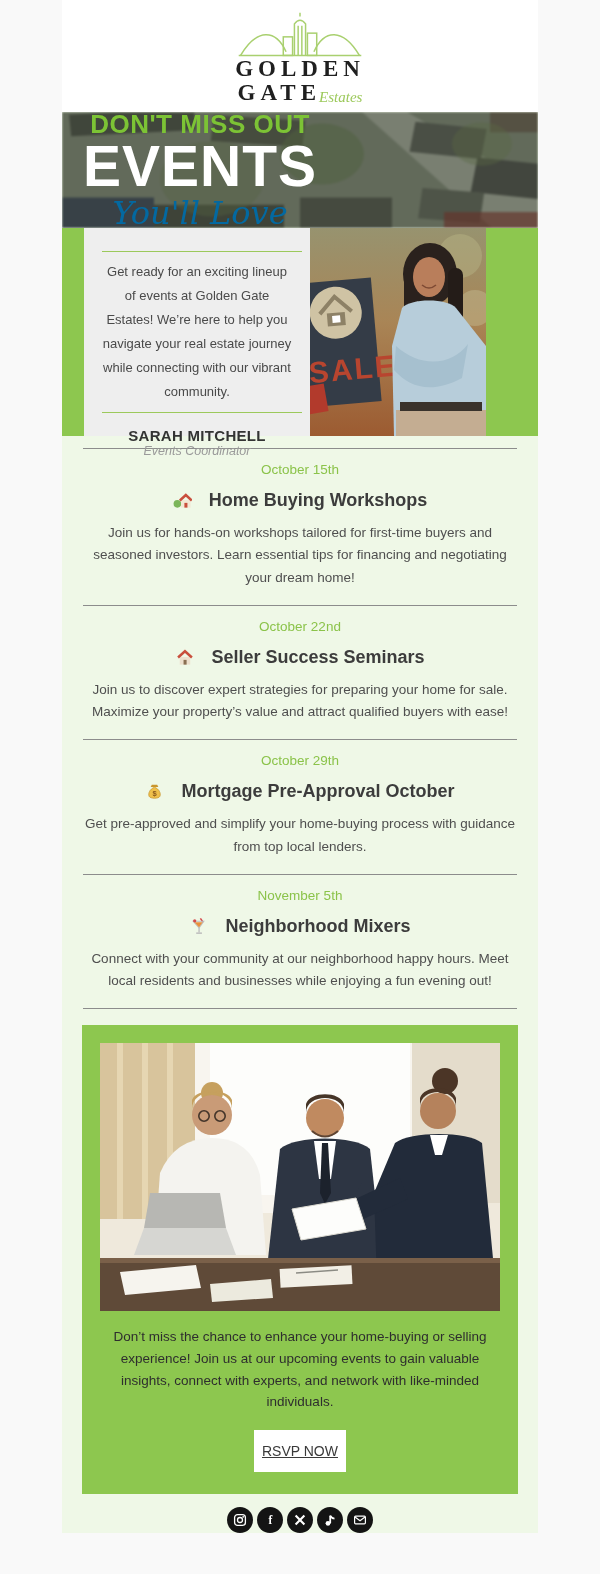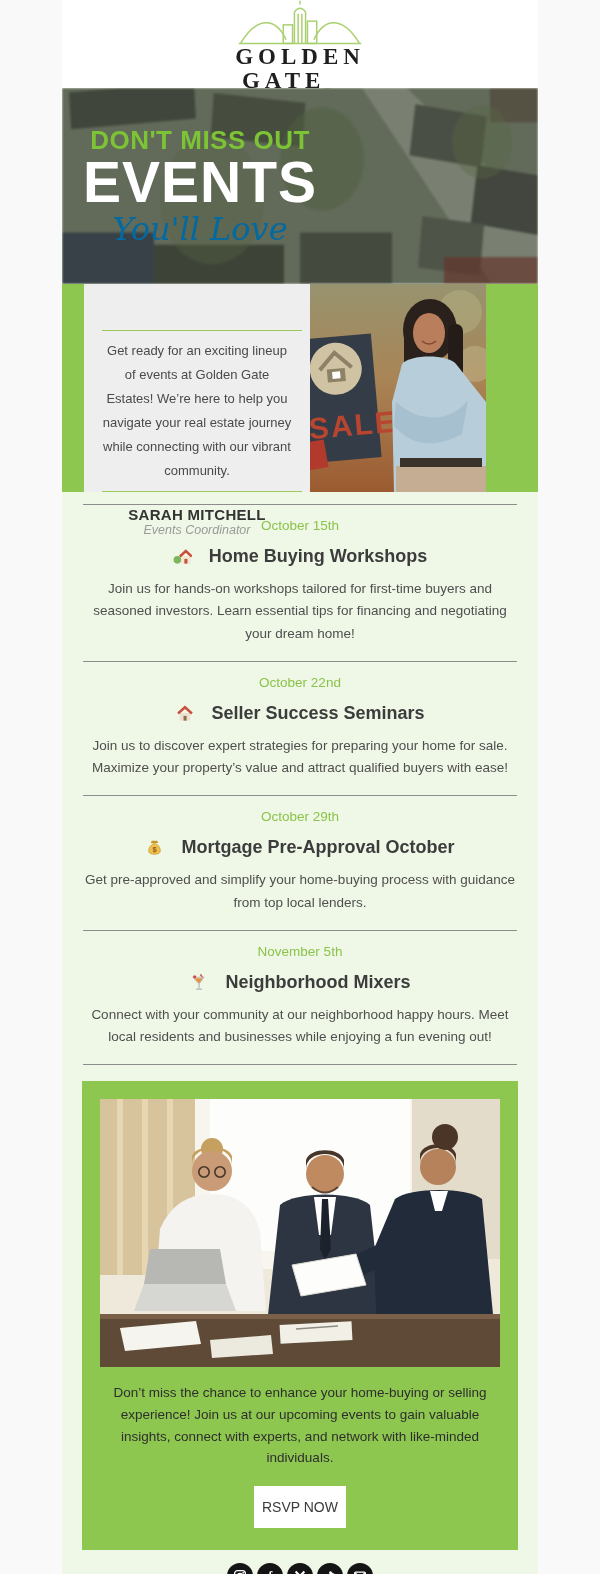--- a/index.html
+++ b/index.html
@@ -1,43 +1,43 @@
 <!DOCTYPE html>
 <html><head>
 <meta charset="utf-8">
 <style>
   * { margin:0; padding:0; box-sizing:border-box; }
   body { background:#f9f9f9; font-family:"Liberation Sans", sans-serif; }
   .email { width:476px; margin:0 auto; background:#eff8e7; }
 
   
-  .header { height:88px; background:#ffffff; display:flex; align-items:center; justify-content:center; }
+  .header { height:112px; background:#ffffff; display:flex; align-items:center; justify-content:center; }
   .logo { text-align:center; }
   .logo svg { display:block; margin:0 auto; }
   .logo-word1 { font-family:"Liberation Serif", serif; font-weight:700; color:#1f1f1f;
                 font-size:23px; letter-spacing:5px; line-height:1; margin-top:-4px; }
   .logo-line2 { display:flex; justify-content:center; align-items:baseline; line-height:1; margin-top:1px; }
   .logo-word2 { font-family:"Liberation Serif", serif; font-weight:700; color:#1f1f1f;
                 font-size:23px; letter-spacing:5px; }
   .logo-script { font-family:"Liberation Serif", serif; font-style:italic; color:#9cc95b;
-                 font-size:12px; margin-left:-2px; position:relative; top:8px; }
-
-  
-  .hero { position:relative; height:196px; overflow:hidden;text-decoration:underline; }
+                 font-size:15px; margin-left:-2px; position:relative; top:2px; }
+
+  
+  .hero { position:relative; height:116px; overflow:hidden;text-decoration:underline; }
   .hero-bg { position:absolute; inset:0; width:100%; height:100%; filter:blur(1.2px); }
   .hero-text { position:absolute; left:0; top:0; width:58%; height:100%;
                display:flex; flex-direction:column; align-items:center; justify-content:center; }
   .hero-kicker { color:#7cc335; font-size:26px; font-weight:800; letter-spacing:.5px; line-height:1; }
   .hero-title  { color:#ffffff; font-size:57px; font-weight:800; letter-spacing:1px; line-height:1.02; }
   .hero-script { color:#0369a1; font-family:"DejaVu Serif", serif; font-style:italic;
                  font-size:32px; line-height:1; margin-top:2px; }
 
   
   .intro { height:208px; background:#8dc74f; display:flex; padding-left:22px; }
-  .intro-card { width:226px; background:#eeeeee; padding:38px 18px 0; text-align:center; }
+  .intro-card { width:226px; background:#eeeeee; padding:15px 18px 0; text-align:center; }
   .intro-line { border:none; border-top:1px solid #9cc95b; width:200px; margin:8px auto; }
   .intro-msg { font-size:13px; color:#4a4a4a; line-height:1.85; margin:8px 0; }
   .intro-name { font-size:15px; font-weight:700; color:#333; margin-top:14px; letter-spacing:.3px; }
   .intro-role { font-size:12.5px; font-style:italic; color:#9a9a9a; margin-top:0; }
   .intro-photo { width:176px; height:208px; flex:none; }
   .intro-photo svg { display:block; width:176px; height:208px; }
 
   
   .events { padding-top:12px; }
   .divider { border-top:1px solid #8c8c8c; margin:0 21px; }
@@ -47,21 +47,21 @@
                  display:flex; align-items:center; justify-content:center; gap:17px; }
   .ev-icon svg { display:block; }
   .event-desc { color:#4f4f4f; font-size:13.5px; line-height:1.65; margin:11px auto 0; max-width:440px; }
 
   
   .cta { background:#8dc74f; margin:16px 20px 0; padding:18px 18px 22px; }
   .cta-photo svg { display:block; width:400px; height:268px; margin:0 auto; }
   .cta-msg { color:#2e2e2e; font-size:13.5px; line-height:1.6; text-align:center; margin:15px 2px 17px; }
   .cta-btn { display:block; margin:0 auto; width:92px; height:42px; background:#ffffff;
              border:none; color:#3a3a3a; font-family:"Liberation Sans", sans-serif;
-             font-size:14px; cursor:pointer; }
+             font-size:14px; cursor:pointer;text-decoration:underline; }
 
   
   .social { display:flex; justify-content:center; gap:4px; margin-top:13px; }
   .social-circle { width:26px; height:26px; border-radius:50%; background:#141414;
                    display:flex; align-items:center; justify-content:center; cursor:pointer; }
 </style>
 </head>
 <body>
 
 <div class="email">

